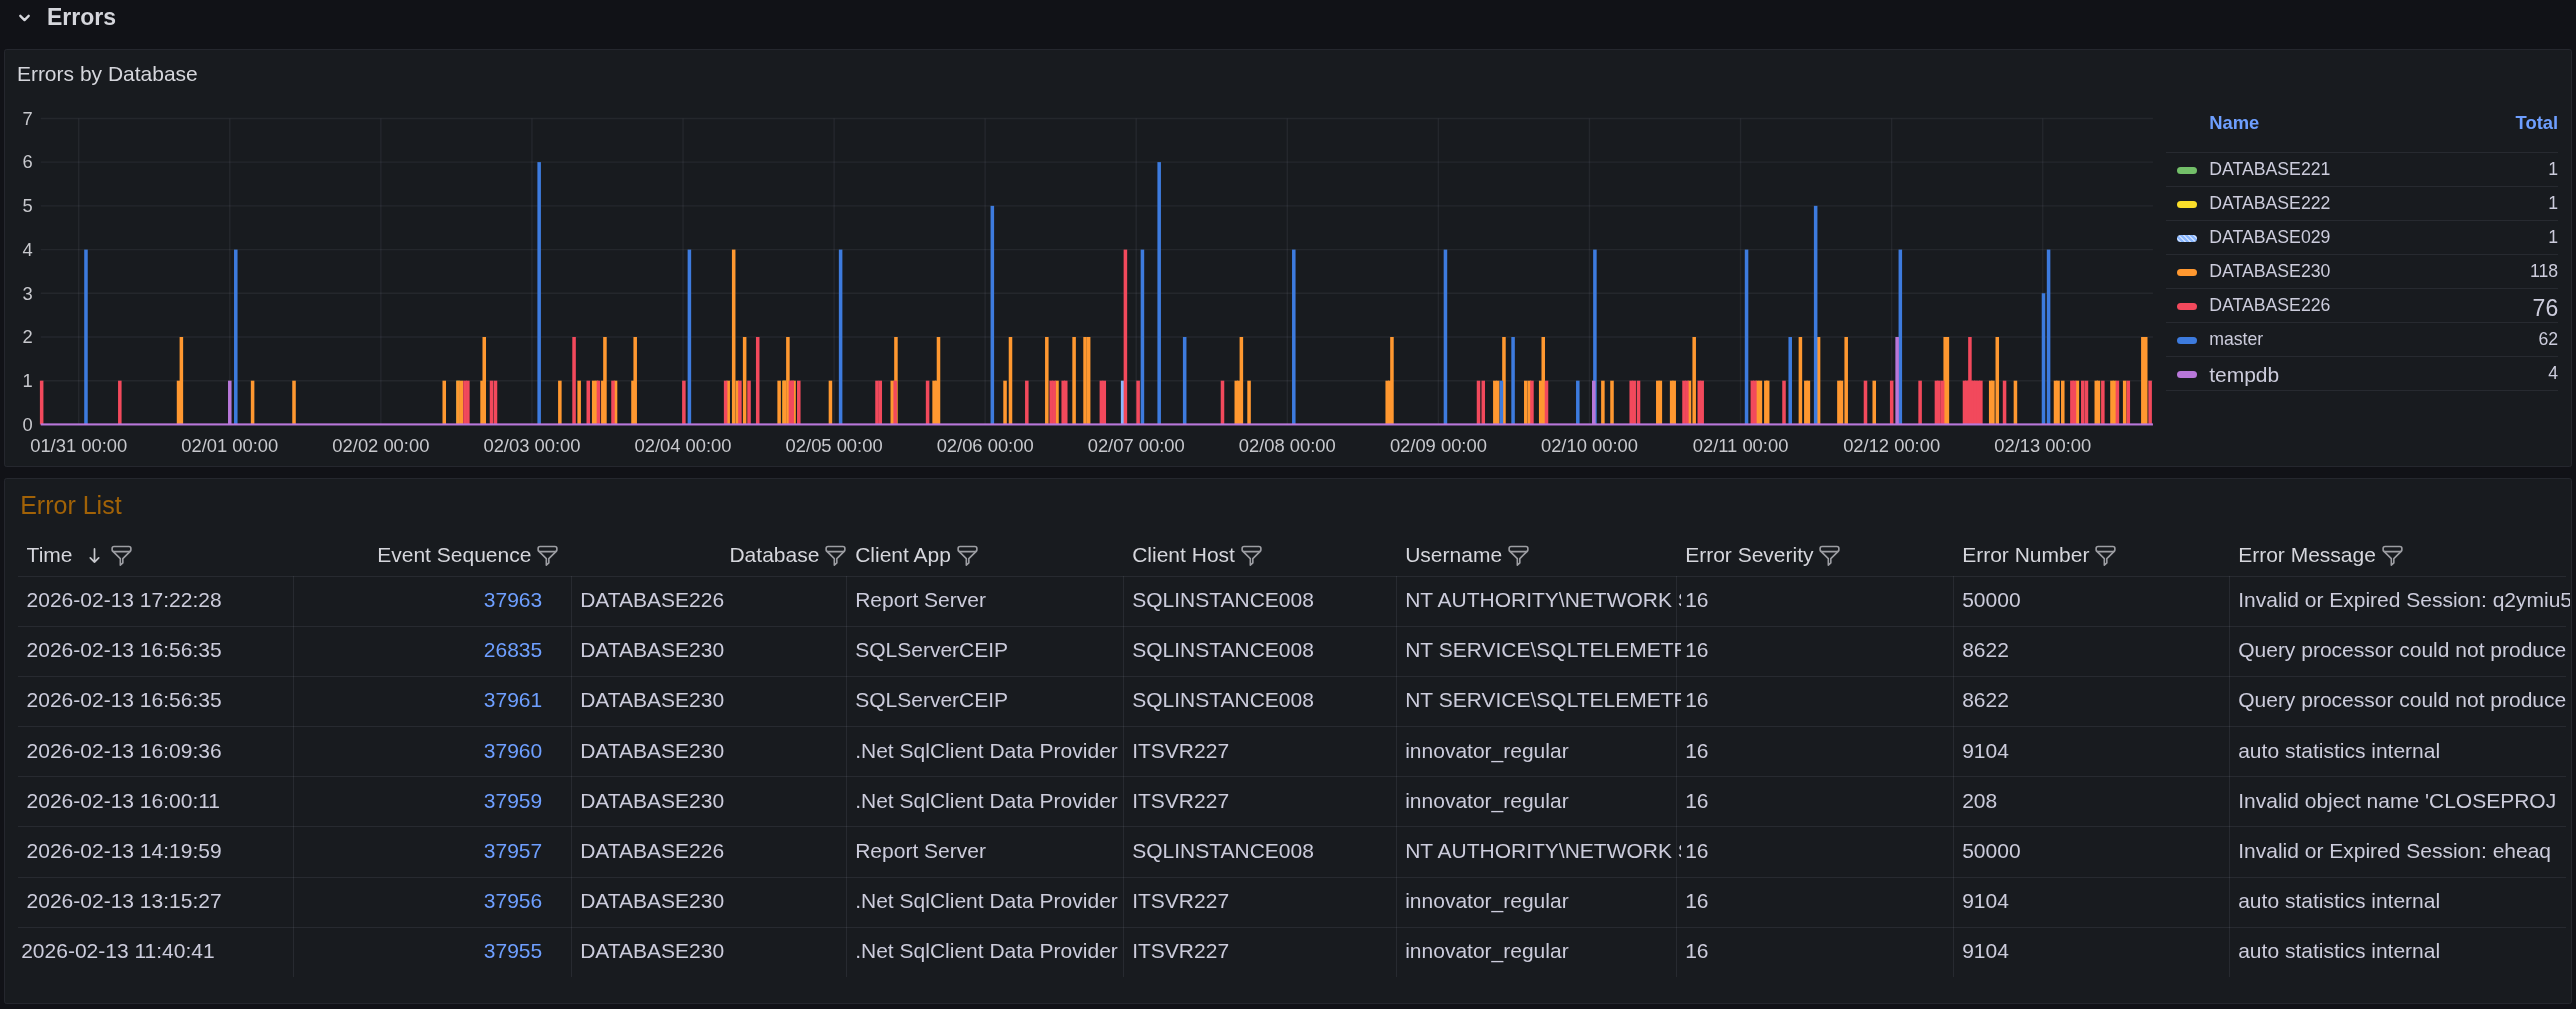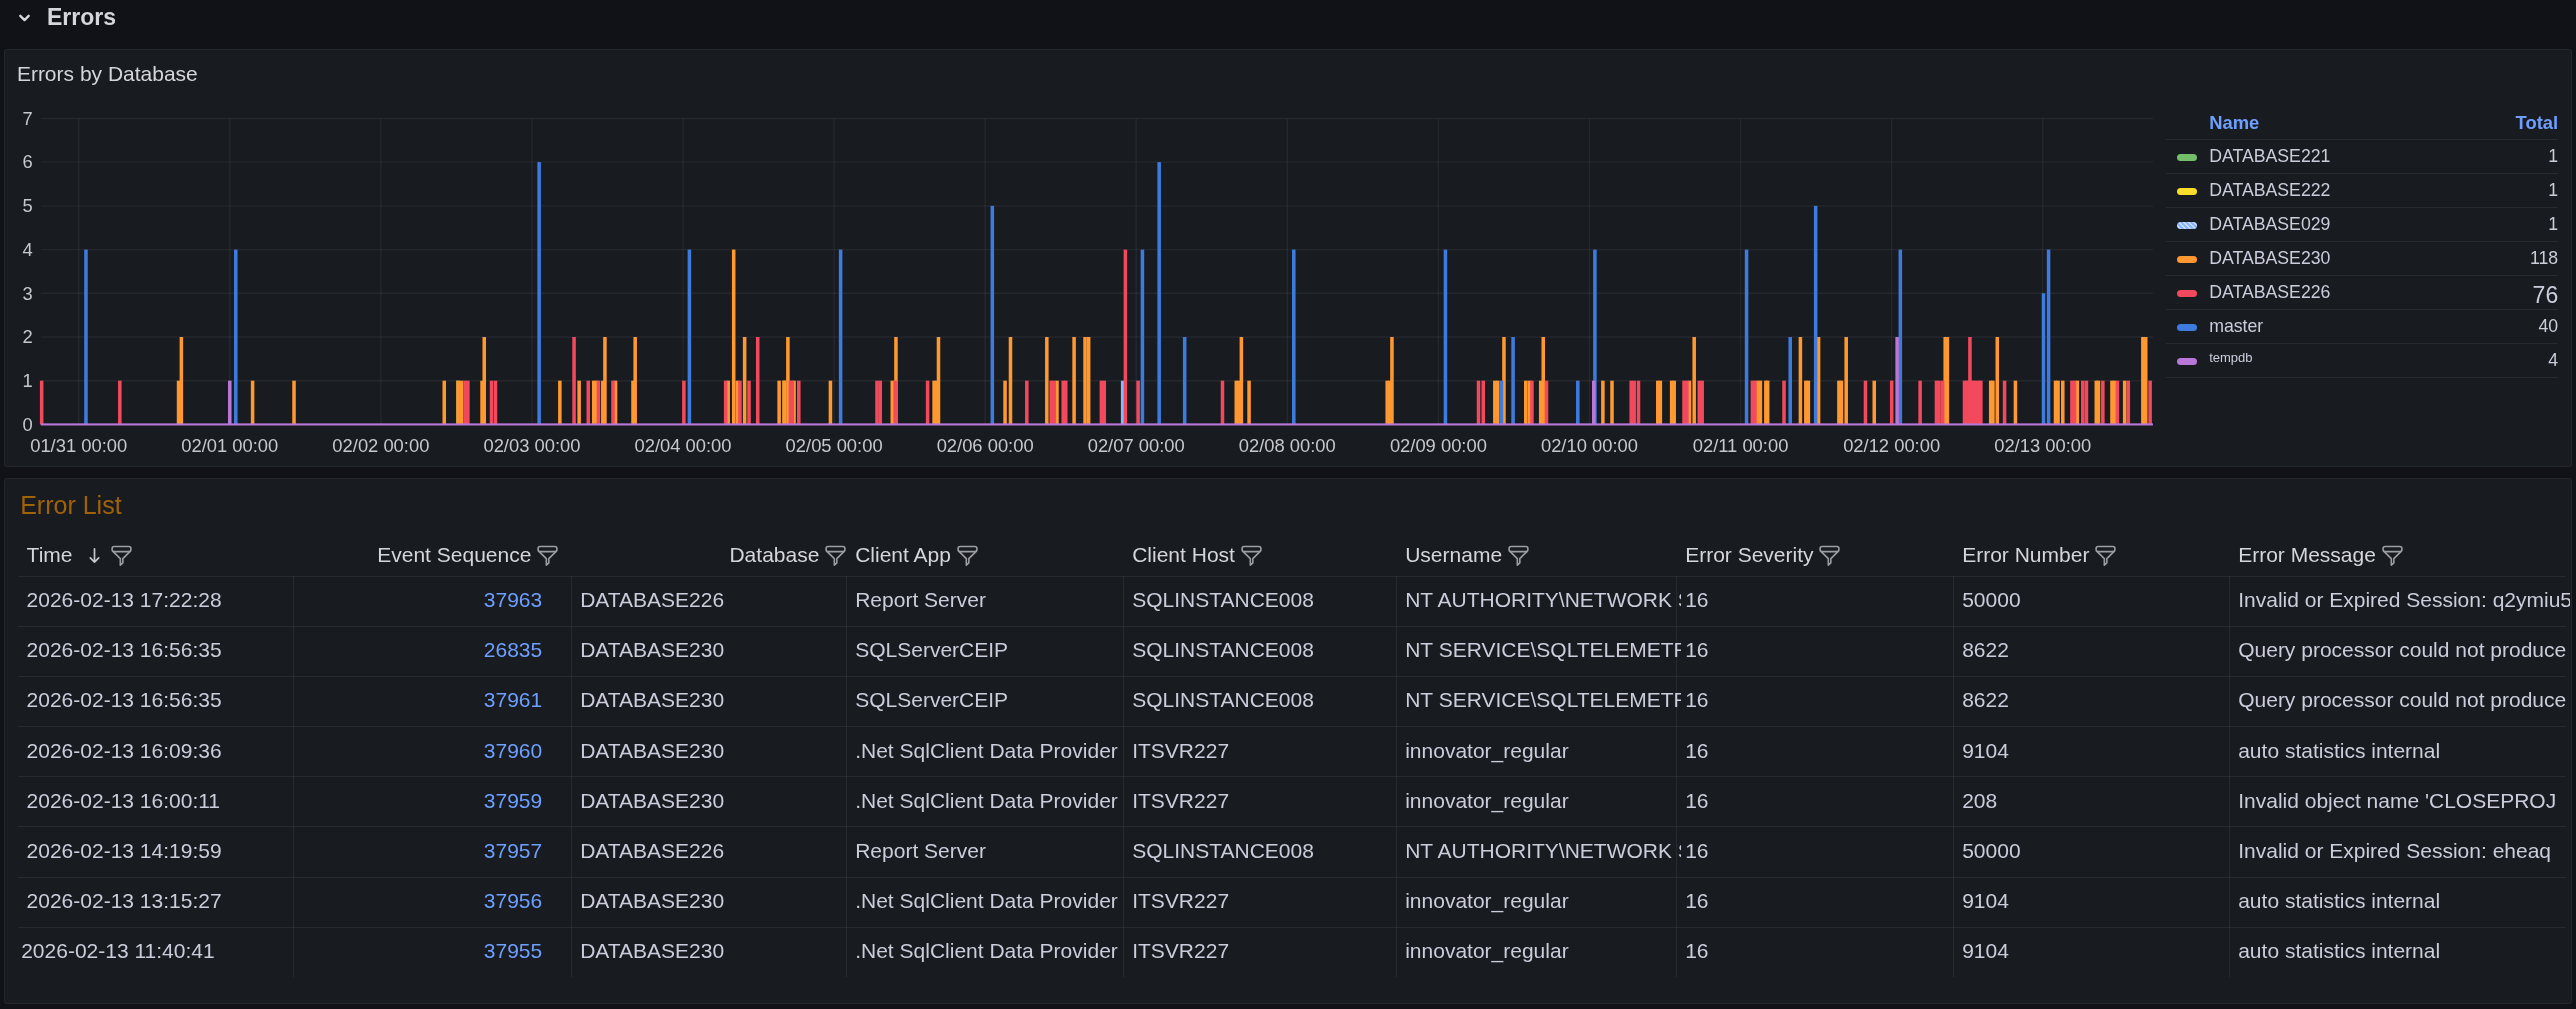--- a/index.html
+++ b/index.html
@@ -247,21 +247,21 @@
 <text x="2457.4" y="570" text-anchor="middle" font-family="Liberation Sans, sans-serif" font-size="26" fill="#c7c8cd">02/11 00:00</text>
 <text x="2671.2" y="570" text-anchor="middle" font-family="Liberation Sans, sans-serif" font-size="26" fill="#c7c8cd">02/12 00:00</text>
 <text x="2885.0" y="570" text-anchor="middle" font-family="Liberation Sans, sans-serif" font-size="26" fill="#c7c8cd">02/13 00:00</text>
 </svg>
 <div style="position:absolute;left:12.7px;top:12.7px;font-size:21px;font-weight:500;color:#d5d6dc;">Errors by Database</div>
 <div style="position:absolute;left:2162px;top:63px;width:392px;">
 <div style="position:relative;height:26.6px;">
         <span style="position:absolute;left:43px;top:0;font-size:18.4px;font-weight:600;color:#6e9fff">Name</span>
         <span style="position:absolute;right:0px;top:0;font-size:18.4px;font-weight:600;color:#6e9fff">Total</span>
       </div>
-<div style="position:relative;height:34px;border-top:1.4px solid rgba(204,204,220,0.09);">
+<div style="position:relative;height:34px;border-top:1.4px solid rgba(204,204,220,0.09);margin-top:13px;">
         <span style="position:absolute;left:11.3px;top:14px;width:20px;height:7.8px;border-radius:4.2px;background:#73BF69;"></span>
         <span style="position:absolute;left:43px;top:6.4px;font-size:17.7px;color:#ccccdc">DATABASE221</span>
         <span style="position:absolute;right:0px;top:6.4px;font-size:17.7px;color:#ccccdc">1</span>
       </div>
 <div style="position:relative;height:34px;border-top:1.4px solid rgba(204,204,220,0.09);">
         <span style="position:absolute;left:11.3px;top:14px;width:20px;height:7.8px;border-radius:4.2px;background:#FADE2A;"></span>
         <span style="position:absolute;left:43px;top:6.4px;font-size:17.7px;color:#ccccdc">DATABASE222</span>
         <span style="position:absolute;right:0px;top:6.4px;font-size:17.7px;color:#ccccdc">1</span>
       </div>
 <div style="position:relative;height:34px;border-top:1.4px solid rgba(204,204,220,0.09);">
@@ -275,25 +275,25 @@
         <span style="position:absolute;right:0px;top:6.4px;font-size:17.7px;color:#ccccdc">118</span>
       </div>
 <div style="position:relative;height:34px;border-top:1.4px solid rgba(204,204,220,0.09);">
         <span style="position:absolute;left:11.3px;top:14px;width:20px;height:7.8px;border-radius:4.2px;background:#F2495C;"></span>
         <span style="position:absolute;left:43px;top:6.4px;font-size:17.7px;color:#ccccdc">DATABASE226</span>
         <span style="position:absolute;right:0px;top:6.4px;font-size:23px;color:#ccccdc">76</span>
       </div>
 <div style="position:relative;height:34px;border-top:1.4px solid rgba(204,204,220,0.09);">
         <span style="position:absolute;left:11.3px;top:14px;width:20px;height:7.8px;border-radius:4.2px;background:#3D7BDE;"></span>
         <span style="position:absolute;left:43px;top:6.4px;font-size:17.7px;color:#ccccdc">master</span>
-        <span style="position:absolute;right:0px;top:6.4px;font-size:17.7px;color:#ccccdc">40</span>
+        <span style="position:absolute;right:0px;top:6.4px;font-size:17.7px;color:#ccccdc">62</span>
       </div>
 <div style="position:relative;height:34px;border-top:1.4px solid rgba(204,204,220,0.09);">
         <span style="position:absolute;left:11.3px;top:14px;width:20px;height:7.8px;border-radius:4.2px;background:#B877D9;"></span>
-        <span style="position:absolute;left:43px;top:6.4px;font-size:13px;color:#ccccdc">tempdb</span>
+        <span style="position:absolute;left:43px;top:6.4px;font-size:21px;color:#ccccdc">tempdb</span>
         <span style="position:absolute;right:0px;top:6.4px;font-size:17.7px;color:#ccccdc">4</span>
       </div>
 <div style="height:0;border-top:1.4px solid rgba(204,204,220,0.09);"></div>
 </div>
 </div>
 
 <div class="panel" style="left:4.2px;top:478px;width:2568px;height:526px;">
 <div style="position:absolute;left:16px;top:13.4px;font-size:25px;font-weight:500;color:#a16207;">Error List</div>
 <div style="position:absolute;left:22.4px;top:65px;width:267px;height:30px;font-size:21px;font-weight:500;color:#d5d6dc;white-space:nowrap;overflow:hidden;">Time&nbsp; <svg width="21" height="21" viewBox="0 0 16 16" fill="none" style="vertical-align:-4.2px">
         <path d="M8 3 V13 M8 13 l-3.2-3.2 M8 13 l3.2-3.2" stroke="#c7c8cd" stroke-width="1.3" stroke-linecap="round" stroke-linejoin="round"></path>

